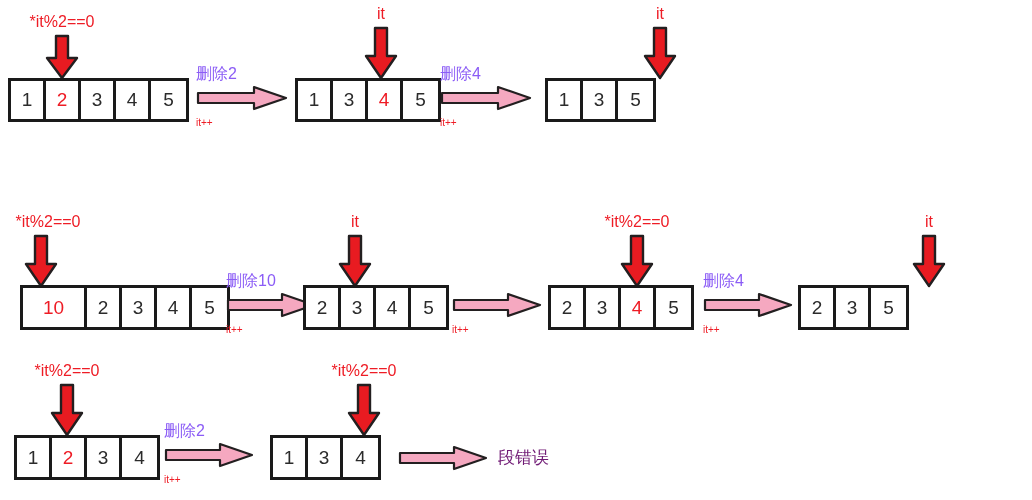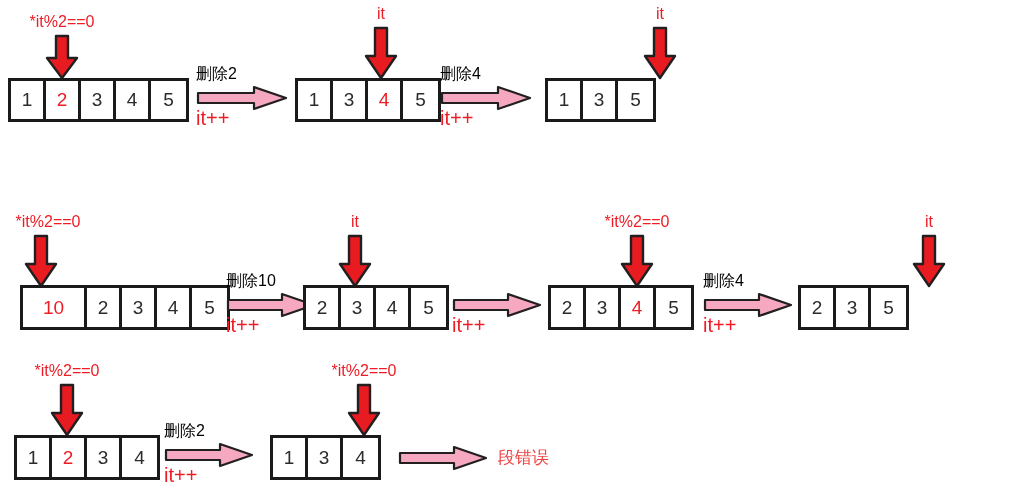--- a/index.html
+++ b/index.html
@@ -67,42 +67,42 @@
 
   
   .trans {
     position: absolute;
   }
   .trans-top {
     position: absolute;
     left: 0;
     top: 0;
     font-size: 16px;
-    color: #000000;
+    color: #8b5cf6;
     white-space: nowrap;
     line-height: 1;
   }
   .trans-bot {
     position: absolute;
     left: 0;
     bottom: 0;
-    font-size: 20px;
+    font-size: 10px;
     color: #ee1c25;
     white-space: nowrap;
     line-height: 1;
   }
   .right-arrow {
     position: absolute;
     left: 0;
   }
 
   .note {
     position: absolute;
     font-size: 17px;
-    color: #ef4444;
+    color: #701a75;
     white-space: nowrap;
     line-height: 1;
   }
 </style>
 </head>
 <body>
 
 <div id="canvas">
 
   <div class="ptr" style="left:45px; top:14px;">

